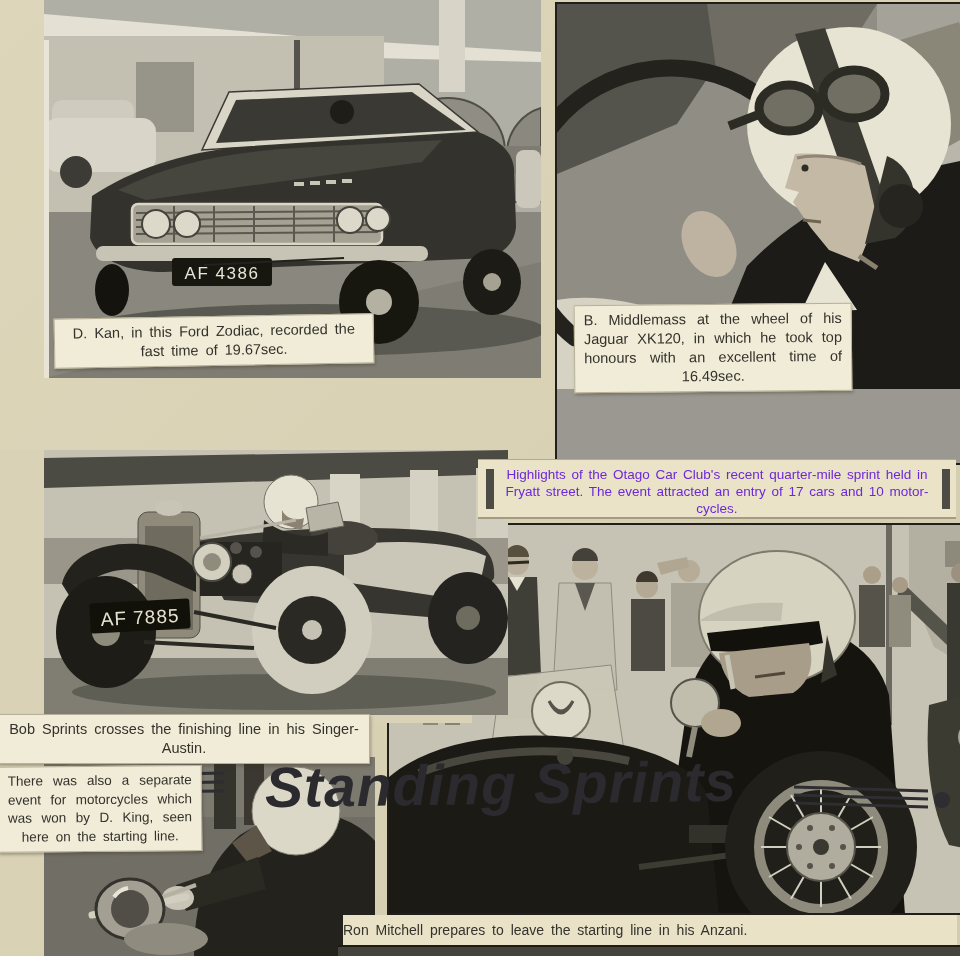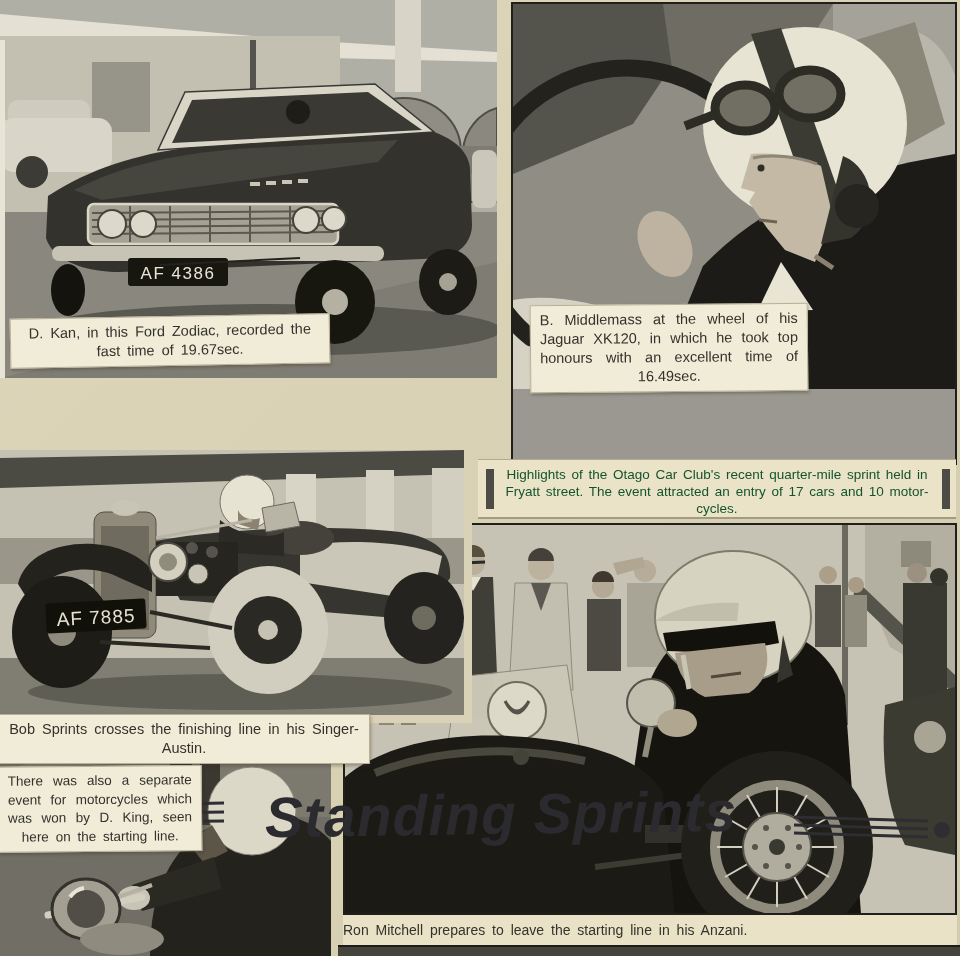--- a/index.html
+++ b/index.html
@@ -1,38 +1,38 @@
 <!DOCTYPE html>
 <html><head>
 <meta charset="utf-8">
 <style>
   html,body{margin:0;padding:0;background:#6e6a5e;}
   #page{position:relative;width:960px;height:956px;overflow:hidden;
         background:linear-gradient(135deg,#ddd6ba 0%,#d8d1b4 55%,#d2cbae 100%);
         font-family:"Liberation Sans",sans-serif;color:#2f2e28;}
-  .photo{position:absolute;overflow:hidden;background:#9a9890;}
+  .photo{position:absolute;overflow:hidden;background:#9a9890;margin-left:44px;}
   .photo svg{display:block;}
   .framed{border:2px solid #201f1b;box-sizing:border-box;}
   .caption-box{position:absolute;background:#f1ecd8;border:1px solid #b7b097;
         text-align:center;padding:5px 9px;box-shadow:1px 2px 3px rgba(56,50,34,.35);
         z-index:6;}
   .cap{font-size:14.5px;line-height:19px;word-spacing:3px;color:#33322c;}
   .just{text-align:justify;text-align-last:center;}
   
-  #headline{position:absolute;left:0;top:396px;width:960px;height:82px;z-index:4;}
+  #headline{position:absolute;left:0;top:366px;width:960px;height:82px;z-index:4;}
   #page-title{position:absolute;left:216px;top:385px;width:570px;margin:0;text-align:center;
         font-size:57px;font-weight:bold;font-style:italic;color:#2b2a2e;
         transform:rotate(-0.8deg);letter-spacing:1px;white-space:nowrap;}
   .flourish{position:absolute;}
   
   #intro-box{position:absolute;left:478px;top:459px;width:478px;height:58px;
         background:#eae3c8;border-top:1px solid #b2ab91;border-bottom:2px solid #97907700;
         box-sizing:border-box;z-index:4;box-shadow:0 2px 0 #a39c82;}
   #intro-text{position:absolute;left:26px;right:26px;top:6px;font-size:13.5px;
-        line-height:17px;word-spacing:2px;text-align:center;color:#14532d;}
+        line-height:17px;word-spacing:2px;text-align:center;color:#6d28d9;}
   .end-bar{position:absolute;top:9px;width:8px;height:40px;background:#4c4b45;}
   
   #singer-caption-strip{position:absolute;left:-2px;top:714px;width:352px;z-index:6;}
   #king-note{position:absolute;left:-2px;top:766px;width:184px;z-index:7;font-size:13.5px;
         line-height:18.5px;}
   #anzani-caption-strip{position:absolute;left:343px;top:915px;width:614px;height:30px;
         background:#e9e2c7;z-index:5;}
   #anzani-caption-strip .cap{line-height:30px;font-size:14px;border-radius:10px;}
   #bottom-photo-strip{position:absolute;left:338px;top:945px;width:622px;height:11px;
         background:#45443c;border-top:2px solid #1d1c18;z-index:5;}

